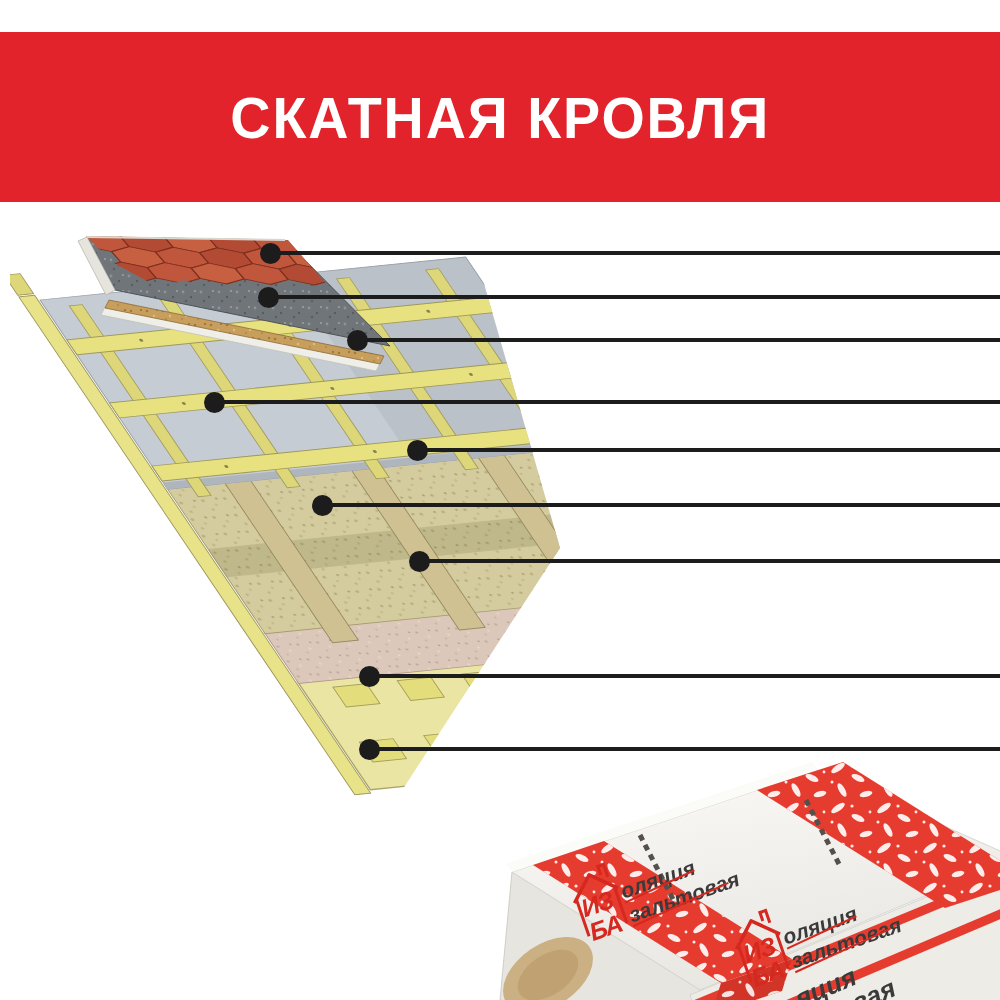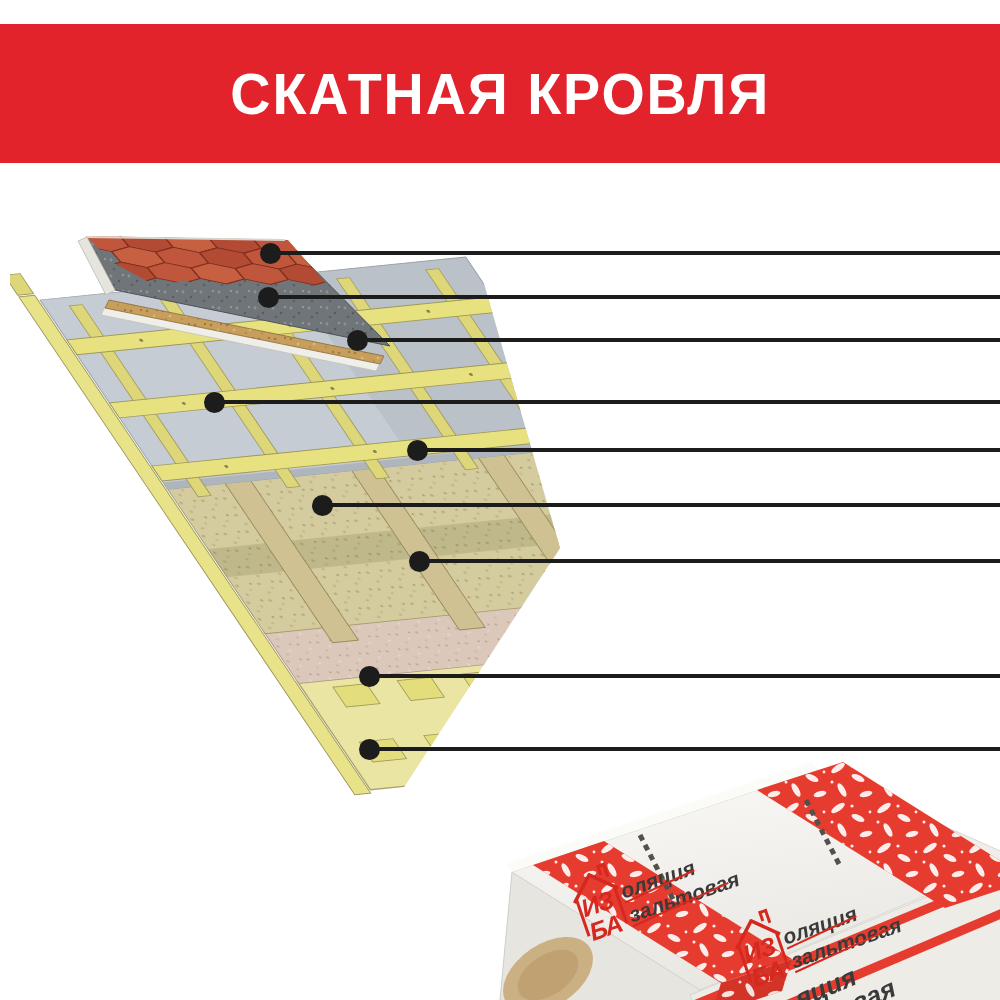--- a/index.html
+++ b/index.html
@@ -1,21 +1,21 @@
 <!DOCTYPE html>
 <html><head>
 <meta charset="utf-8">
 <style>
   html,body{margin:0;padding:0;}
   body{
     width:1000px;height:1000px;position:relative;overflow:hidden;
     background:#ffffff;font-family:"Liberation Sans", sans-serif;
   }
   .header{
-    position:absolute;left:0;top:24px;width:1000px;height:139px;
+    position:absolute;left:0;top:32px;width:1000px;height:170px;
     background:#e2232b;display:flex;align-items:center;justify-content:center;
   }
   .header-title{
     color:#ffffff;font-size:58px;font-weight:bold;letter-spacing:2px;
     transform:scaleX(0.96);white-space:nowrap;
   }
   .art{position:absolute;left:0;top:0;width:1000px;height:1000px;}
   .pack{position:absolute;left:480px;top:750px;width:520px;height:250px;}
   .callout{position:absolute;left:0;top:0;width:0;height:0;}
   .callout-line{

